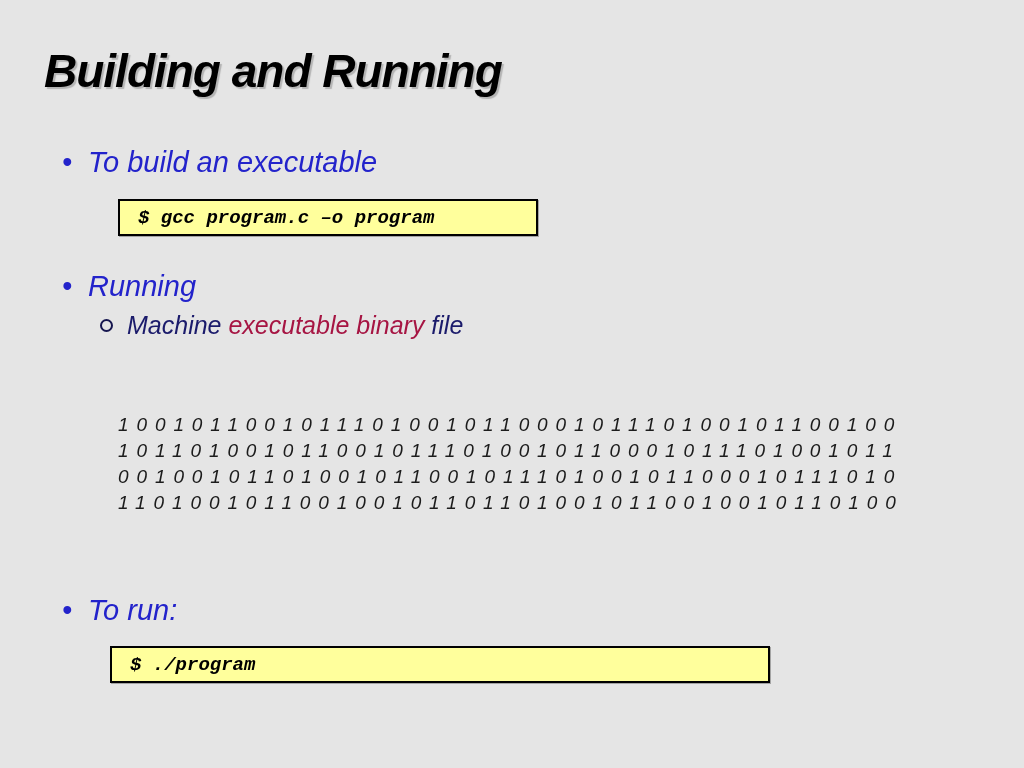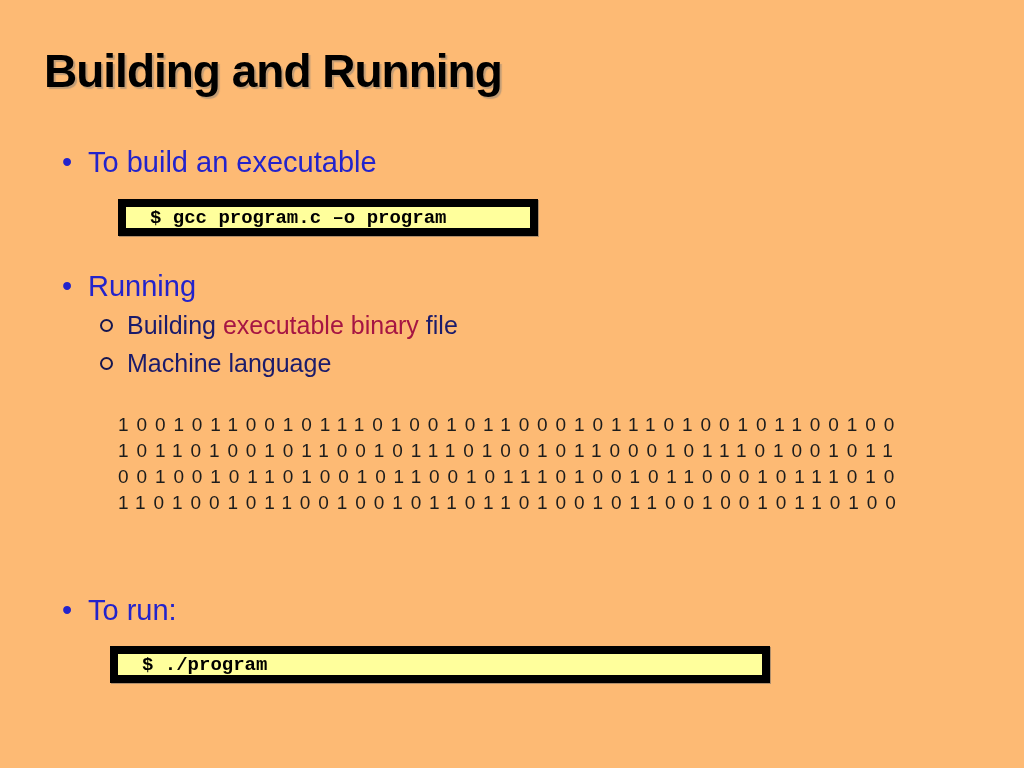--- a/index.html
+++ b/index.html
@@ -3,21 +3,21 @@
 <meta charset="utf-8">
 <style>
   html,body{margin:0;padding:0;}
   body{
     width:1024px;height:768px;
     background:#ffffff;
     font-family:"Liberation Sans", sans-serif;
     position:relative;
     overflow:hidden;
   }
-  .slide{position:absolute;inset:0;background:#fdba74;}
+  .slide{position:absolute;inset:0;background:#e5e5e5;font-style:italic;}
 
   .title{
     position:absolute;left:44px;top:44px;
     font-size:46px;font-weight:bold;color:#000000;
     letter-spacing:-1px;
     text-shadow:2px 2px 1px rgba(120,120,120,0.45);
     white-space:nowrap;
   }
 
   .bullet{
@@ -41,26 +41,26 @@
     border:2px solid #16164F;border-radius:50%;
     margin-right:14px;flex:0 0 auto;
     background:transparent;
   }
   .subbullet span{white-space:pre;}
   .hl-red{color:#A61543;}
 
   .codebox{
     position:absolute;
     background:#FFFF9C;
-    border:8px solid #000000;
+    border:2px solid #000000;
     box-shadow:1px 1px 0 rgba(100,100,100,0.5);
     display:flex;align-items:center;
     font-family:"Liberation Mono", monospace;
     font-weight:bold;font-size:19px;color:#000000;
-    padding-left:24px;box-sizing:border-box;
+    padding-left:18px;box-sizing:border-box;
     white-space:pre;
   }
   .codebox.box1{left:118px;top:199px;width:420px;height:37px;}
   .codebox.box2{left:110px;top:646px;width:660px;height:37px;}
 
   .binary{
     position:absolute;left:118px;top:412px;
     font-size:19px;line-height:26px;
     letter-spacing:7.9px;
     color:#1C1C1C;
@@ -84,29 +84,25 @@
     <span>$ gcc program.c –o program</span>
   </div>
 
   <div class="bullet" style="top:270px;">
     <span class="dot">•</span>
     <span>Running</span>
   </div>
 
   <div class="subbullet" style="top:311px;">
     <span class="circle"></span>
-    <span>Building </span>
+    <span>Machine </span>
     <span class="hl-red">executable binary</span>
     <span> file</span>
   </div>
 
-  <div class="subbullet" style="top:349px;">
-    <span class="circle"></span>
-    <span>Machine language</span>
-  </div>
 
   <div class="binary">
     <div class="row">1001011001011101001011000101110100101100100</div>
     <div class="row">1011010010110010111010010110001011101001011</div>
     <div class="row">0010010110100101100101110100101100010111010</div>
     <div class="row">1101001011001001011011010010110010010110100</div>
   </div>
 
   <div class="bullet" style="top:594px;">
     <span class="dot">•</span>

